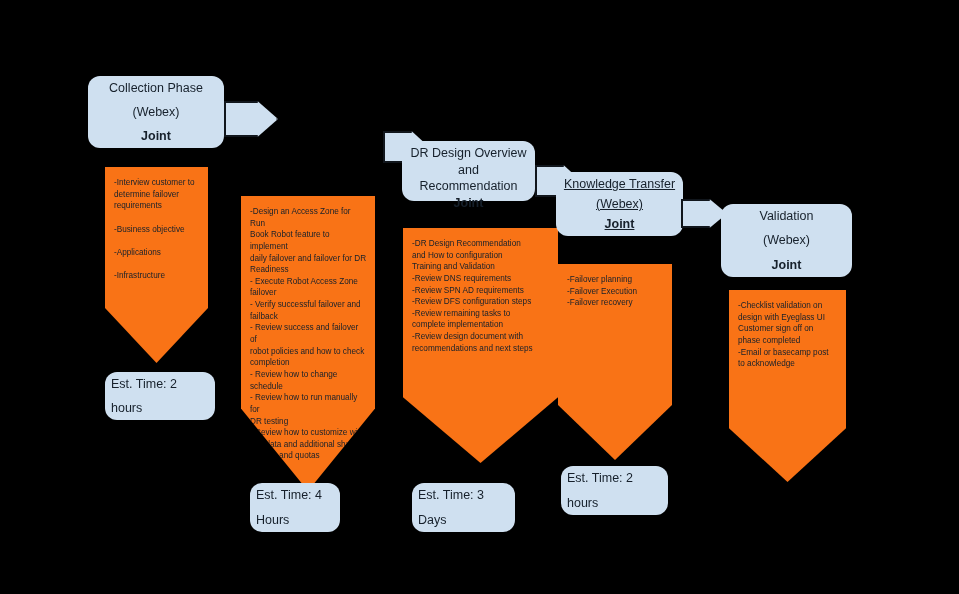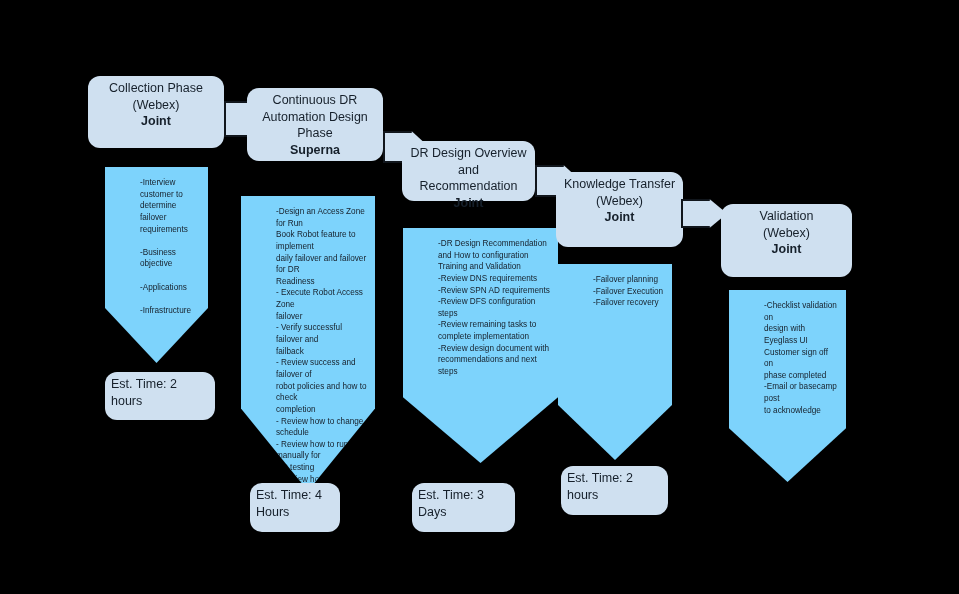--- a/index.html
+++ b/index.html
@@ -20,44 +20,43 @@
 
   
   .rbox {
     position: absolute;
     background: #cfe0f0;
     border-radius: 12px;
     box-sizing: border-box;
     display: flex;
     flex-direction: column;
     align-items: center;
-    justify-content: flex-start;
+    justify-content: space-between;
     text-align: center;
     line-height: 1.32;
     font-size: 12.5px;
     color: #16202b;
     padding: 4px 6px;
   }
   .rbox .ln { display: block; }
   .rbox .ln.bold { font-weight: bold; }
 
   
   .rbox.left {
     align-items: flex-start;
     text-align: left;
   }
 
   
   .pent {
     position: absolute;
-    background: #7dd3fc;
+    background: #f97316;
     box-sizing: border-box;
     -webkit-clip-path: polygon(0 0, 100% 0, 100% 72%, 50% 100%, 0 72%);
     clip-path: polygon(0 0, 100% 0, 100% 72%, 50% 100%, 0 72%);
-    padding-left: 26px;
   }
   .pent .ptext {
     display: block;
     padding: 10px 8px 0 9px;
     font-size: 8.2px;
     line-height: 1.42;
     color: #16202b;
     white-space: pre-line;
   }
 
@@ -103,26 +102,20 @@
 -Applications
 
 -Infrastructure</span>
   </div>
 
   <div class="rbox left" style="left:105px; top:372px; width:110px; height:48px;">
     <span class="ln">Est. Time: 2</span>
     <span class="ln">hours</span>
   </div>
 
-  <div class="rbox" style="left:247px; top:88px; width:136px; height:73px;">
-    <span class="ln">Continuous DR</span>
-    <span class="ln">Automation Design</span>
-    <span class="ln">Phase</span>
-    <span class="ln bold">Superna</span>
-  </div>
 
   <div class="arrow" style="left:383px; top:131px; width:46px; height:32px;"></div>
 
   <div class="pent" style="left:241px; top:196px; width:134px; height:295px;">
     <span class="ptext">-Design an Access Zone for Run
 Book Robot feature to implement
 daily failover and failover for DR
 Readiness
 - Execute Robot Access Zone
 failover
@@ -164,21 +157,21 @@
 complete implementation
 -Review design document with
 recommendations and next steps</span>
   </div>
 
   <div class="rbox left" style="left:412px; top:483px; width:103px; height:49px;">
     <span class="ln">Est. Time:  3</span>
     <span class="ln">Days</span>
   </div>
 
-  <div class="rbox" style="left:556px; top:172px; width:127px; height:75px;">
+  <div class="rbox" style="left:556px; top:172px; width:127px; height:64px;text-decoration:underline;">
     <span class="ln">Knowledge Transfer</span>
     <span class="ln">(Webex)</span>
     <span class="ln bold">Joint</span>
   </div>
 
   <div class="arrow" style="left:681px; top:199px; width:46px; height:29px;"></div>
 
   <div class="pent" style="left:558px; top:264px; width:114px; height:196px;">
     <span class="ptext">-Failover planning
 -Failover Execution

